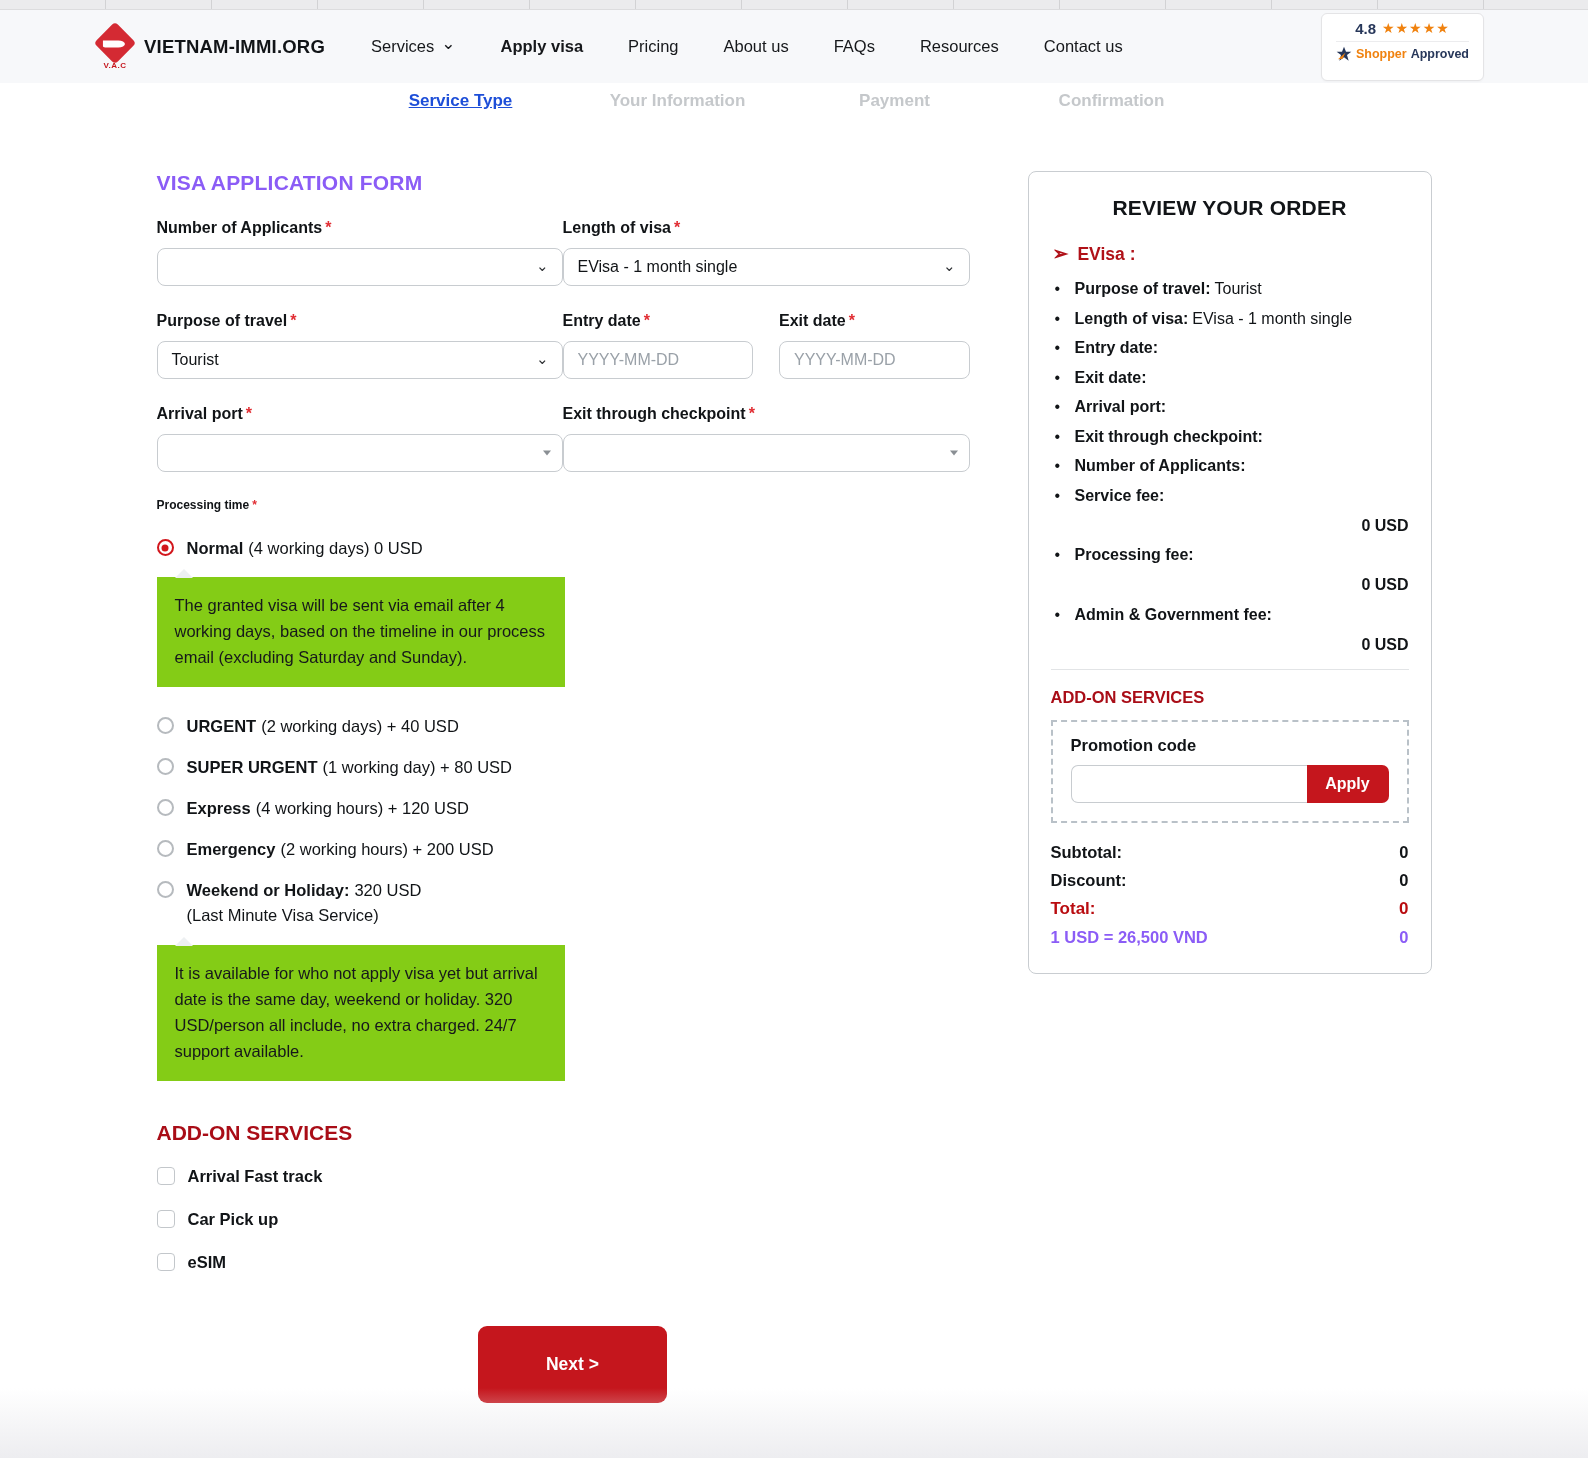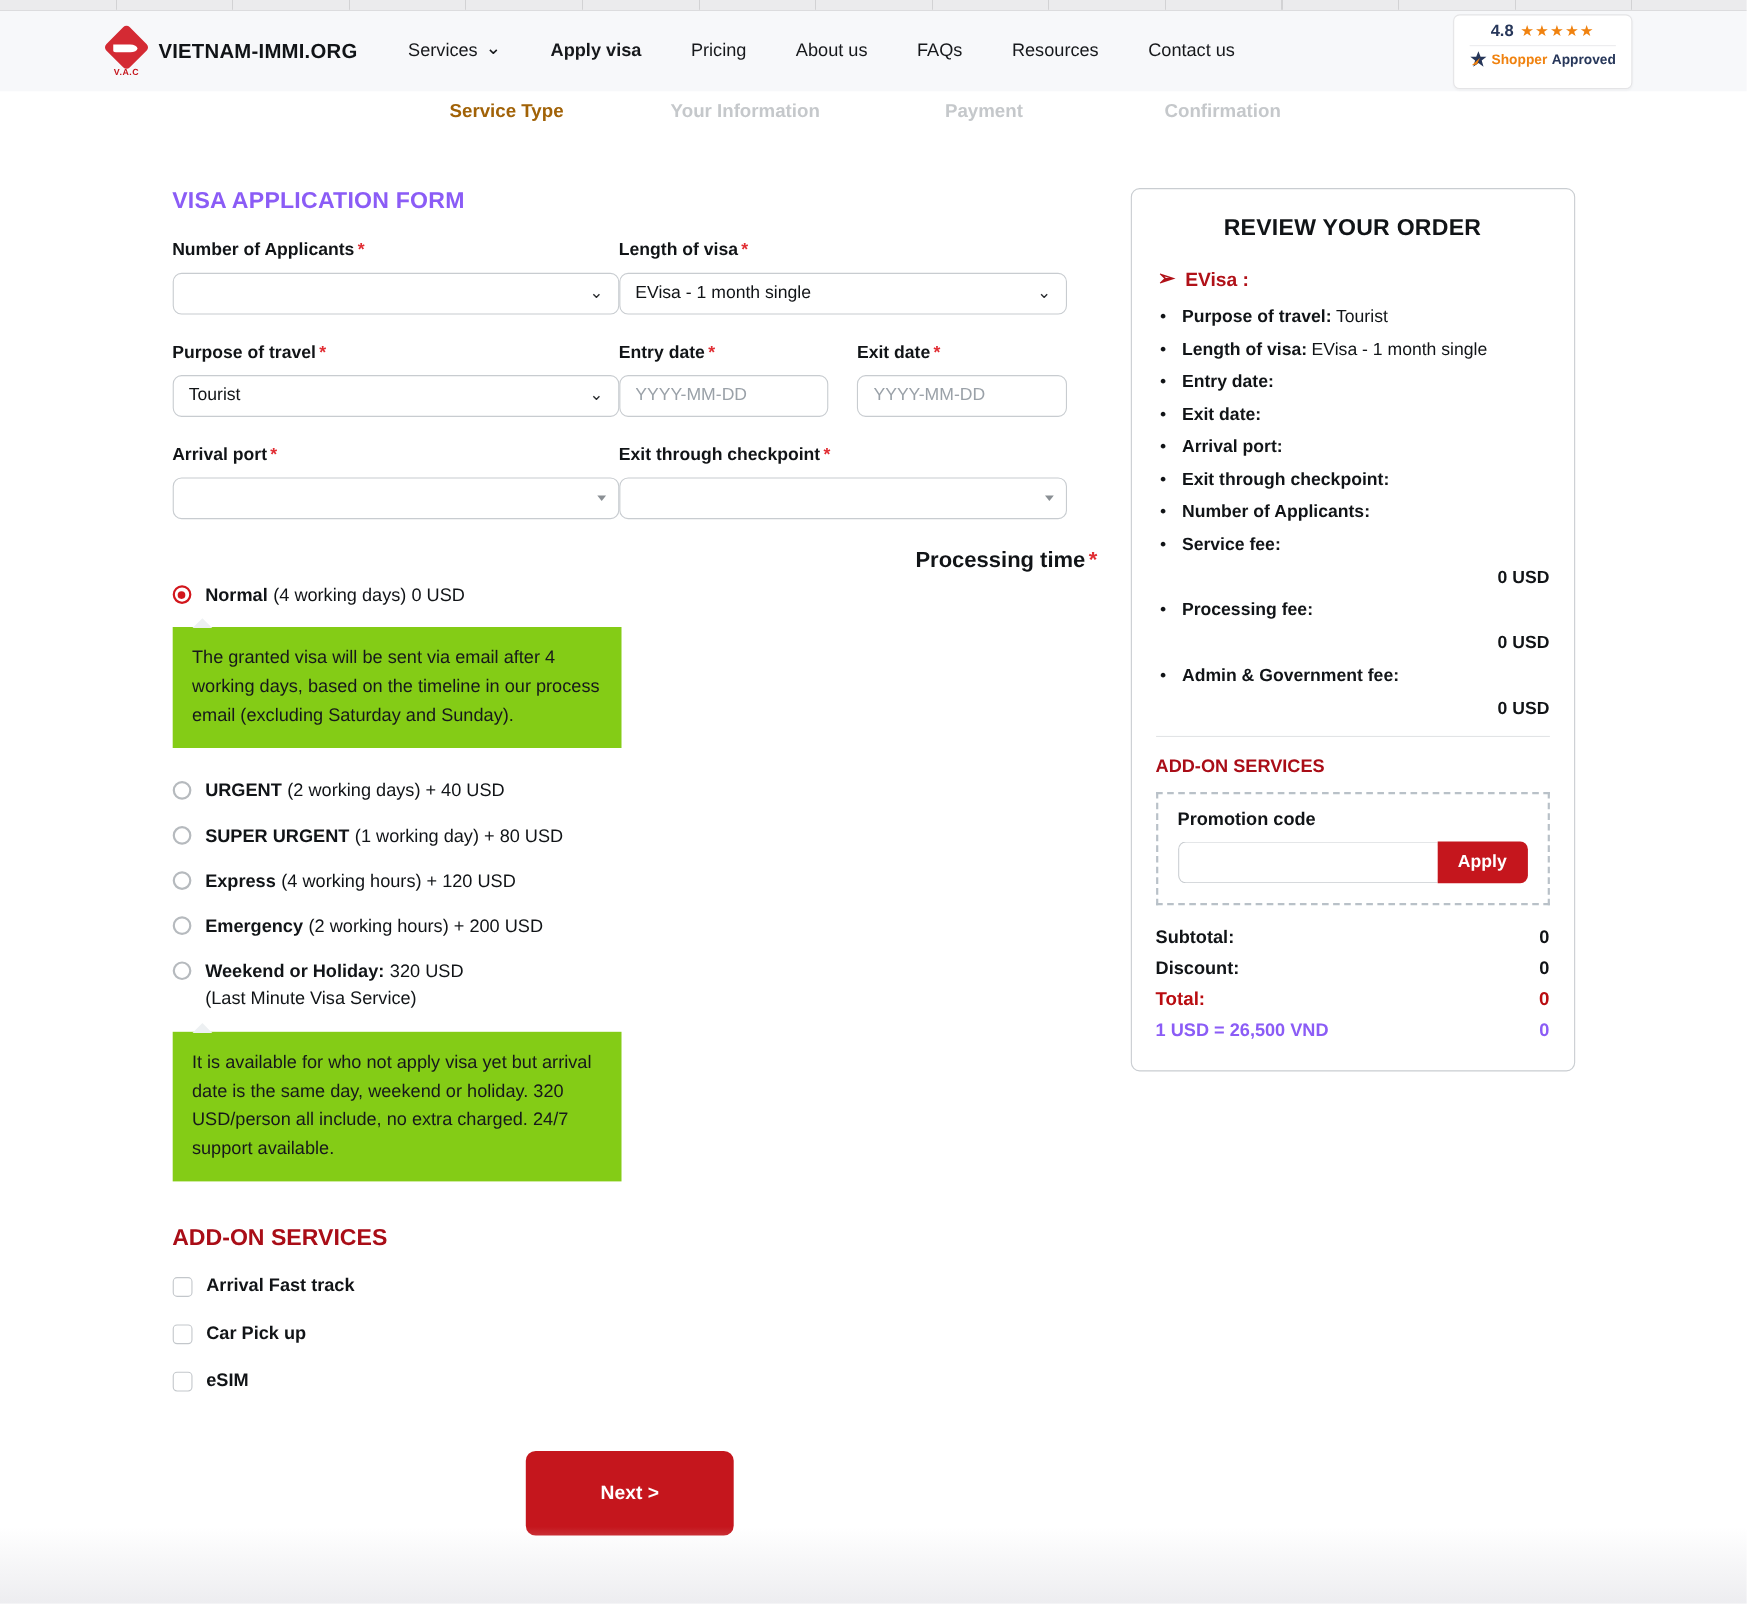--- a/index.html
+++ b/index.html
@@ -24,21 +24,21 @@
   .rating-card { margin-left:auto; background:#fff; border:1px solid #e4e4e6; border-radius:6px; padding:6px 14px 18px; text-align:center; box-shadow:0 1px 2px rgba(0,0,0,.03); }
   .rating-top { display:flex; align-items:center; justify-content:center; gap:6px; border-bottom:1px solid #ececee; padding-bottom:4px; margin-bottom:4px; }
   .rating-score { font-size:15px; font-weight:bold; color:#27375a; }
   .rating-stars { color:#f0820f; font-size:14px; letter-spacing:1px; }
   .sa-row { display:flex; align-items:center; justify-content:center; gap:4px; font-size:12.5px; font-weight:bold; }
   .sa-shopper { color:#f0820f; } .sa-approved { color:#27375a; }
 
   
   .steps { display:flex; margin:8px 0 0 352px; }
   .step { width:217px; text-align:center; font-size:17px; font-weight:bold; color:#c5c8cb; }
-  .step.active { color:#a16207; }
+  .step.active { color:#1d4ed8;text-decoration:underline; }
 
   
   .container { width:1275px; margin:0 auto; display:flex; padding-top:60px; }
   .form-col { width:841px; }
   .review-col { width:404px; margin-left:auto; }
 
   .page-title { font-size:21px; font-weight:bold; color:#8b5cf6; letter-spacing:.2px; margin-bottom:24px; }
   .req { color:#e12d33; font-weight:bold; margin-left:3px; }
 
   .row { display:flex; margin-bottom:26px; }
@@ -46,34 +46,34 @@
   .fld-label { font-size:16px; font-weight:bold; margin-bottom:11px; }
   .sel, .inp { height:38px; border:1px solid #c8ccd0; border-radius:8px; background:#fff; display:flex; align-items:center; padding:0 14px; font-size:16px; position:relative; cursor:pointer; }
   .sel .sel-chev { position:absolute; right:13px; top:50%; transform:translateY(-58%); font-size:15px; color:#2a2d30; }
   .sel2 .tri { position:absolute; right:11px; top:50%; transform:translateY(-50%); width:0; height:0; border-left:4.5px solid transparent; border-right:4.5px solid transparent; border-top:5.5px solid #8a8f94; }
   .dates { display:flex; gap:26px; }
   .date-box { width:191px; }
   input.inp { width:100%; cursor:text; }
   input.inp::placeholder { color:#9aa1a8; }
 
   
-  .proc-label { font-size:20px; font-weight:bold; margin:5px 0 8px;text-align:right; }
+  .proc-label { font-size:12px; font-weight:bold; margin:5px 0 24px; }
   .radio-row { display:flex; align-items:flex-start; gap:13px; margin-bottom:17px; font-size:16.5px; line-height:24px; }
   .radio { width:17px; height:17px; border-radius:50%; border:2px solid #b6babe; flex:none; margin-top:3px; background:#fff; cursor:pointer; position:relative; }
   .radio.checked { border-color:#d2161c; }
   .radio.checked::after { content:""; position:absolute; left:50%; top:50%; transform:translate(-50%,-50%); width:7px; height:7px; border-radius:50%; background:#d2161c; }
   .opt-name { font-weight:bold; }
   .opt-detail { margin-left:5px; }
   .opt-line2 { line-height:26px; }
   .note-box { position:relative; background:#84cc16; padding:15px 18px 17px; font-size:16.5px; line-height:26px; color:#16181b; margin:3px 0 27px; width:408px; }
   .note-box::before { content:""; position:absolute; top:-8px; left:18px; width:0; height:0; border-left:9px solid transparent; border-right:9px solid transparent; border-bottom:9px solid #edf0f2; }
 
   
   .addon-title { font-size:21px; font-weight:bold; color:#a90d17; margin:40px 0 22px; }
-  .chk-row { display:flex; align-items:flex-end; gap:13px; margin-bottom:24px; font-size:16.5px; font-weight:bold; }
+  .chk-row { display:flex; align-items:flex-start; gap:13px; margin-bottom:24px; font-size:16.5px; font-weight:bold; }
   .chk { width:18px; height:18px; border:1.5px solid #c3c7cb; border-radius:4px; background:#fff; cursor:pointer; flex:none; }
 
   .next-wrap { text-align:center; margin:54px 0 0 -9px; }
   .next-btn { display:inline-block; background:#c5161d; color:#fff; font-weight:bold; font-size:17.5px; border:none; border-radius:9px; padding:28px 68px; cursor:pointer; font-family:"Liberation Sans",sans-serif; }
 
   
   .panel { border:1px solid #c9cdd1; border-radius:8px; padding:24px 22px 26px; }
   .panel-title { text-align:center; font-size:21px; font-weight:bold; letter-spacing:.2px; margin-bottom:24px; }
   .evisa-row { display:flex; align-items:center; gap:9px; color:#b01118; font-weight:bold; font-size:17.5px; margin:0 0 16px 2px; }
   .evisa-arrow { font-size:19px; line-height:1; transform:translateY(-1px); }

